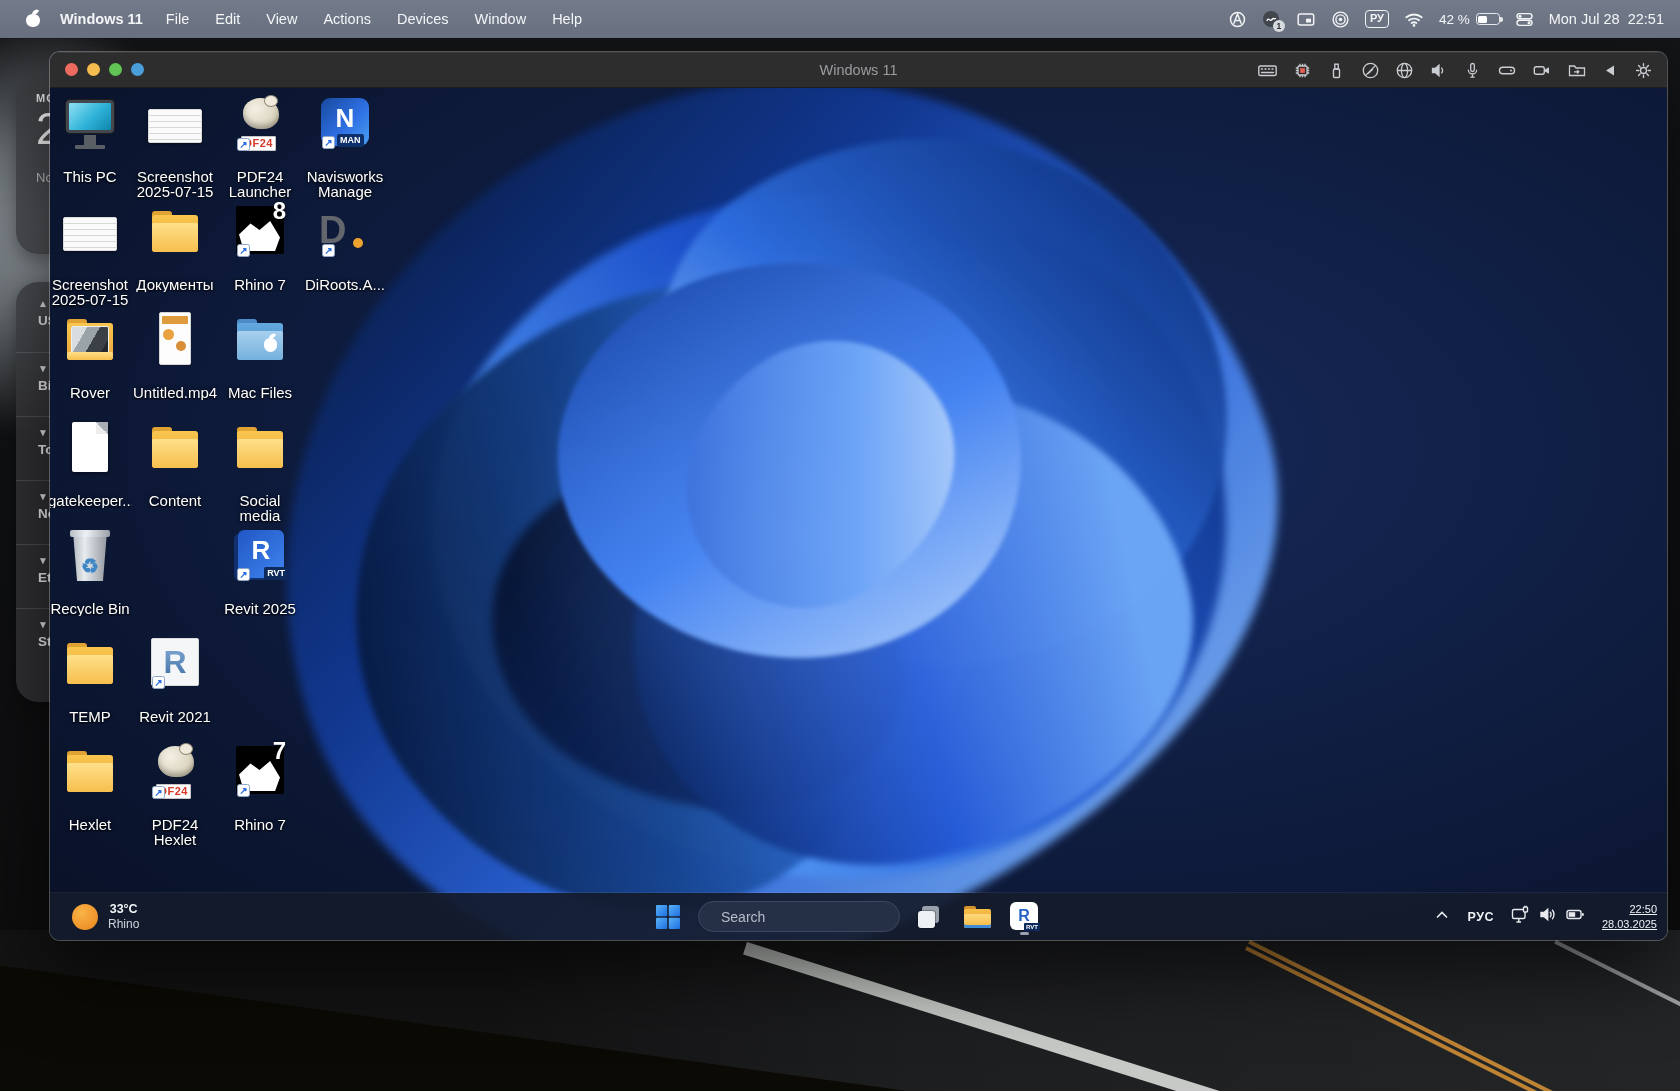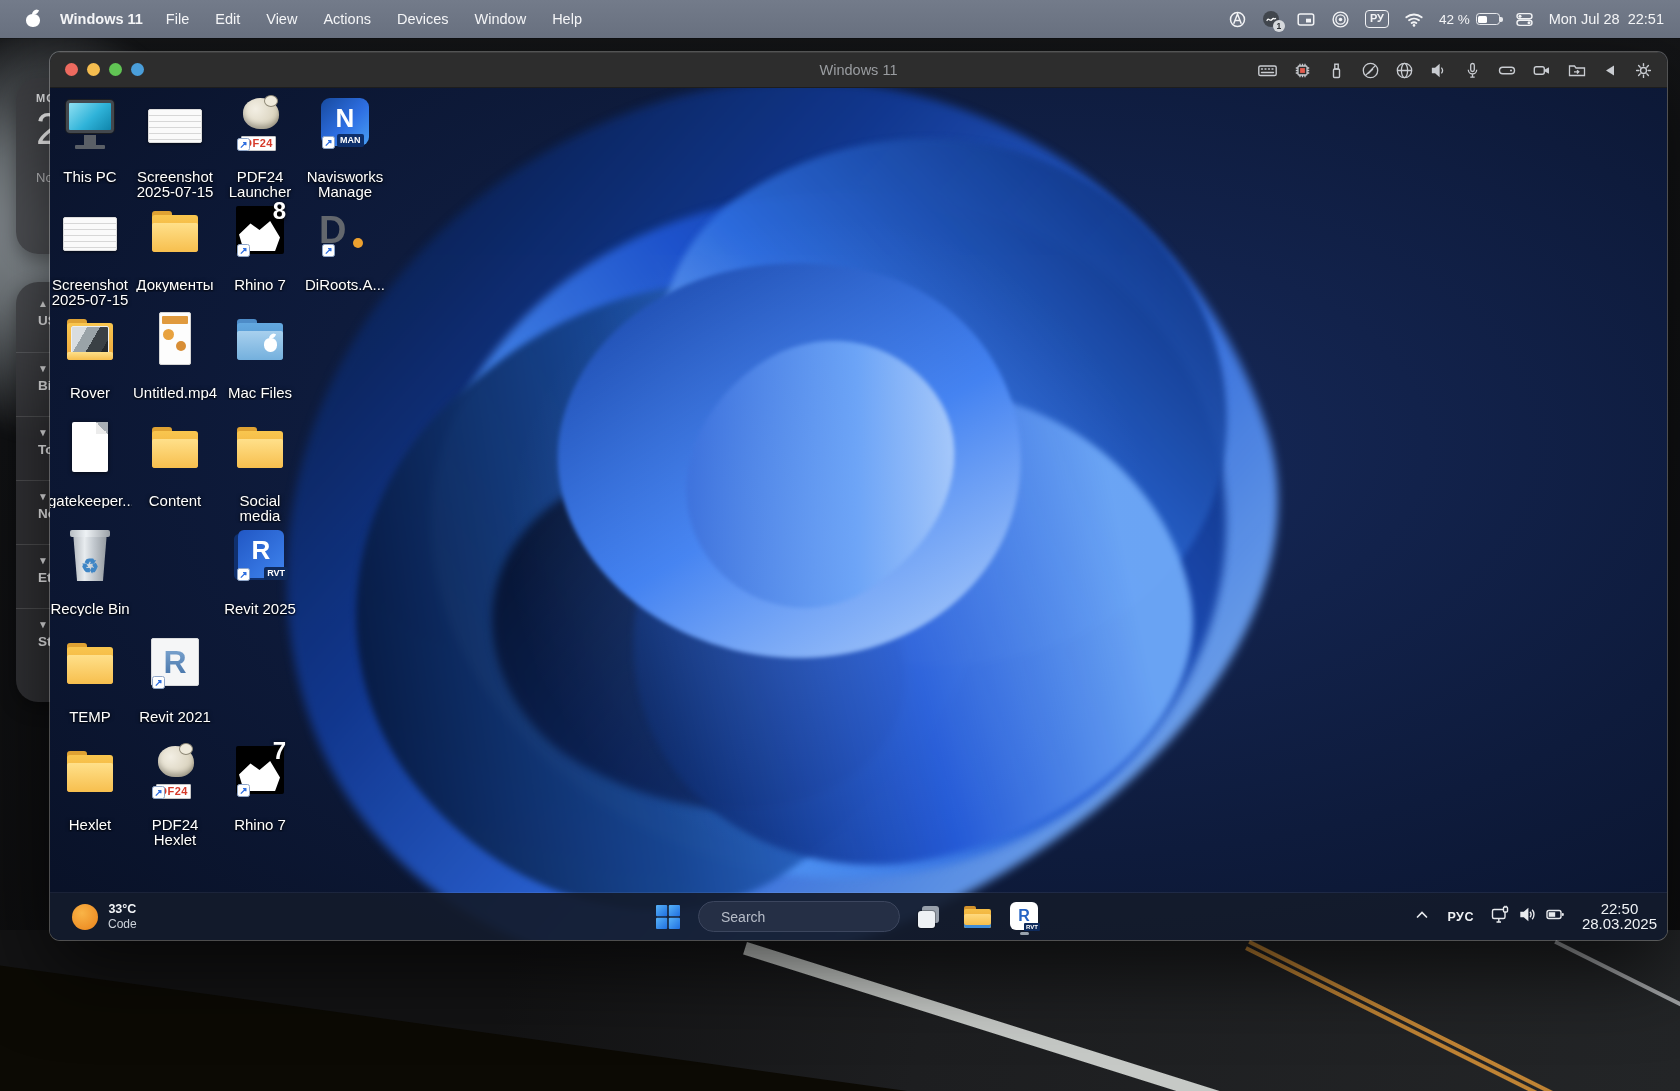--- a/index.html
+++ b/index.html
@@ -226,21 +226,21 @@
   .exp-front{position:absolute;left:4px;top:14px;width:27px;height:14px;border-radius:2px;
       background:linear-gradient(180deg,#ffd97e,#f4b83f);box-shadow:inset 0 -3px 0 #3f8cd6;}
   .rv-face{position:absolute;left:3px;top:2px;width:28px;height:28px;background:#fff;border-radius:6px;
       display:flex;align-items:center;justify-content:center;font:bold 16px "Liberation Sans",sans-serif;color:#2563c4;}
   .rv-badge{position:absolute;right:1px;bottom:3px;background:#0e2a5c;color:#fff;
       font:bold 6px/8px "Liberation Sans",sans-serif;padding:0 2px;border-radius:1px;}
   .run{position:absolute;left:13px;bottom:-1px;width:9px;height:3px;border-radius:2px;background:#9aa3ad;}
   .tb-right{position:absolute;right:10px;top:0;height:47px;display:flex;align-items:center;gap:16px;}
   .lang{font-size:12.5px;font-weight:bold;color:#eef1f4;letter-spacing:.5px;}
   .tray-group{display:flex;align-items:center;gap:7px;}
-  .tb-clock{text-align:center;font-size:15px;line-height:14.5px;color:#eef1f4;}
+  .tb-clock{text-align:right;font-size:11px;line-height:14.5px;color:#eef1f4;text-decoration:underline;}
 </style>
 </head>
 <body>
 
 <div class="stage">
 
   <div class="mac-wall">
     <div class="sky"></div>
     <div class="roadbed"></div>
     <div class="grass"></div>
@@ -537,21 +537,21 @@
             </div>
             <div class="label">Rhino 7</div>
           </div>
         </div>
 
       <div class="wtaskbar">
         <div class="tb-weather">
           <span class="sun"></span>
           <span class="wtxt">
             <b>33°C</b>
-            <i>Code</i>
+            <i>Rhino</i>
           </span>
         </div>
         <div class="tb-center">
           <span class="tb-btn">
             <svg width="26" height="26" viewBox="0 0 26 26">
               <defs>
                   <linearGradient id="wg" x1="0" y1="0" x2="1" y2="1">
                 <stop offset="0" stop-color="#57b2f8"></stop>
                     <stop offset="1" stop-color="#1f6fe0"></stop>
               </linearGradient>

